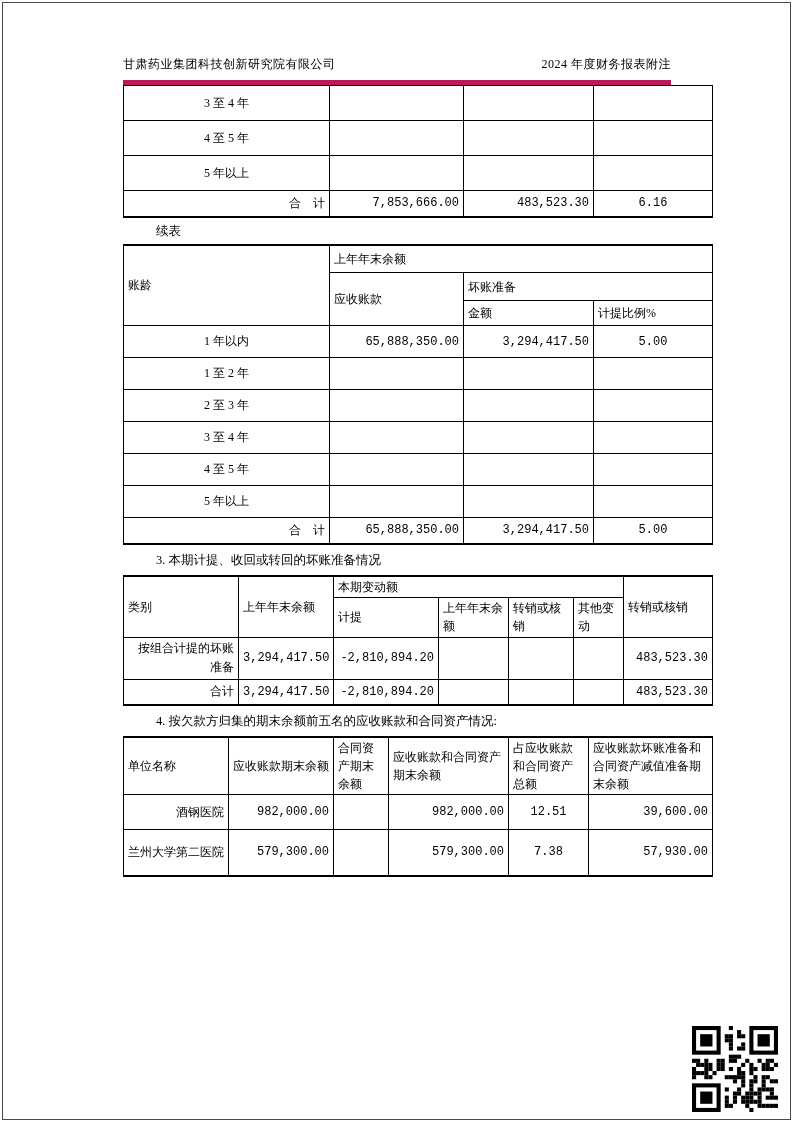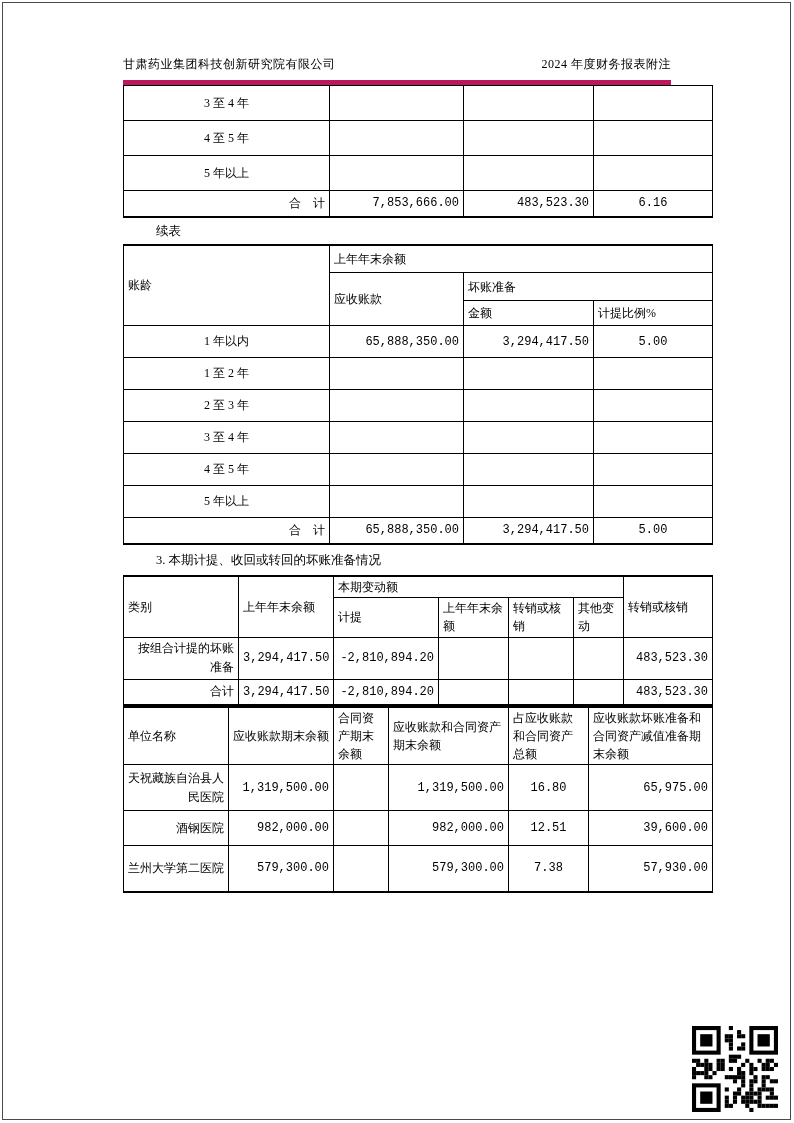--- a/index.html
+++ b/index.html
@@ -194,20 +194,21 @@
         <td class="num">3,294,417.50</td>
         <td class="num">-2,810,894.20</td>
         <td class="num"></td>
         <td class="num"></td>
         <td class="num"></td>
         <td class="num">483,523.30</td>
       </tr>
     </tbody>
   </table>
 
+  <div class="section-title">4. 按欠款方归集的期末余额前五名的应收账款和合同资产情况:</div>
 
   <table class="tbl t4">
     <colgroup>
       <col style="width:105px">
         <col style="width:105px">
         <col style="width:55px">
       <col style="width:120px">
         <col style="width:80px">
         <col>
     </colgroup>
@@ -215,28 +216,20 @@
       <tr class="h56">
         <th>单位名称</th>
         <th>应收账款期末余额</th>
         <th>合同资产期末余额</th>
         <th>应收账款和合同资产期末余额</th>
         <th>占应收账款和合同资产总额</th>
         <th>应收账款坏账准备和合同资产减值准备期末余额</th>
       </tr>
     </thead>
     <tbody>
-      <tr class="h46">
-        <td class="name">天祝藏族自治县人民医院</td>
-        <td class="num">1,319,500.00</td>
-        <td class="num"></td>
-        <td class="num">1,319,500.00</td>
-        <td class="ctr">16.80</td>
-        <td class="num">65,975.00</td>
-      </tr>
       <tr class="h35">
         <td class="name">酒钢医院</td>
         <td class="num">982,000.00</td>
         <td class="num"></td>
         <td class="num">982,000.00</td>
         <td class="ctr">12.51</td>
         <td class="num">39,600.00</td>
       </tr>
       <tr class="h46">
         <td class="name">兰州大学第二医院</td>

